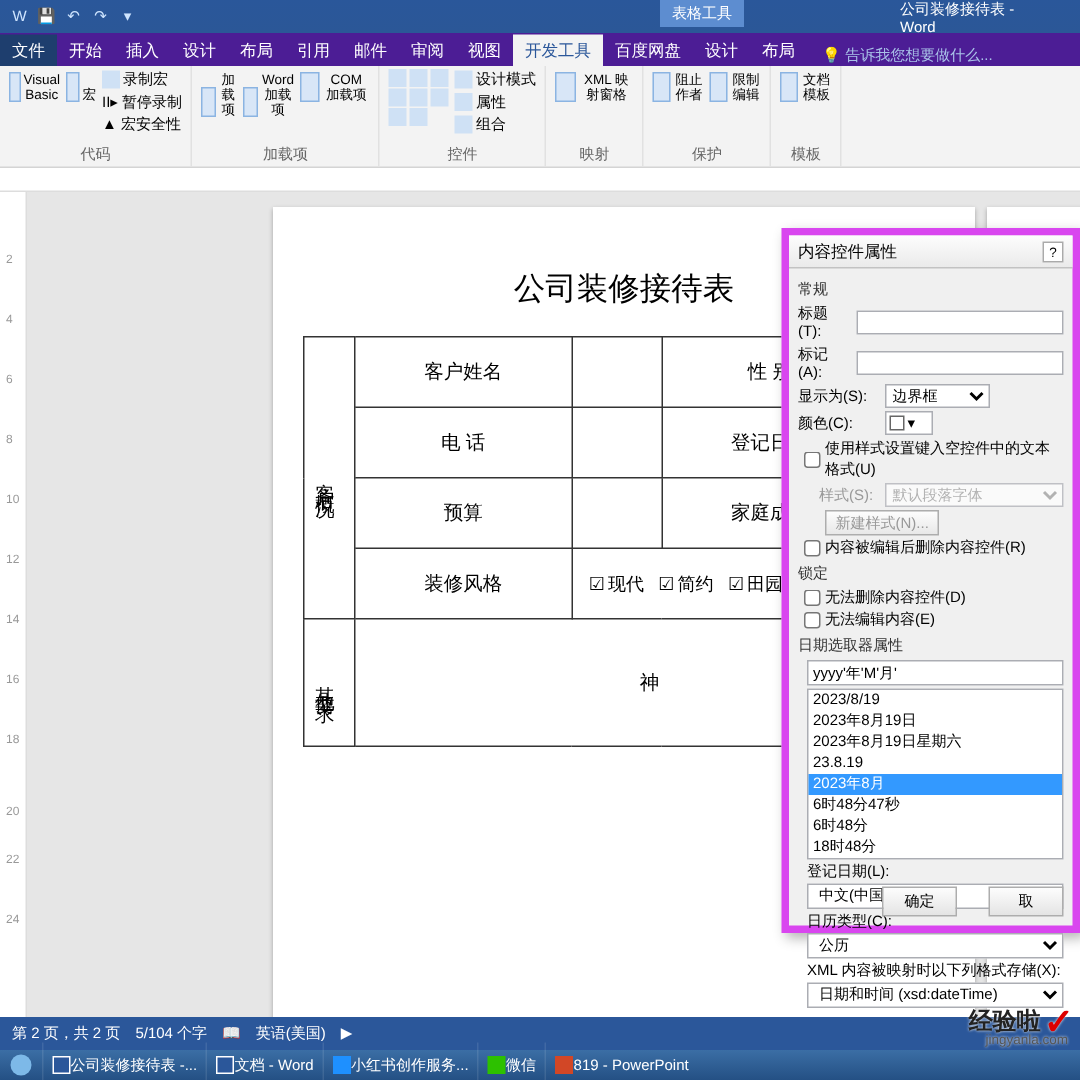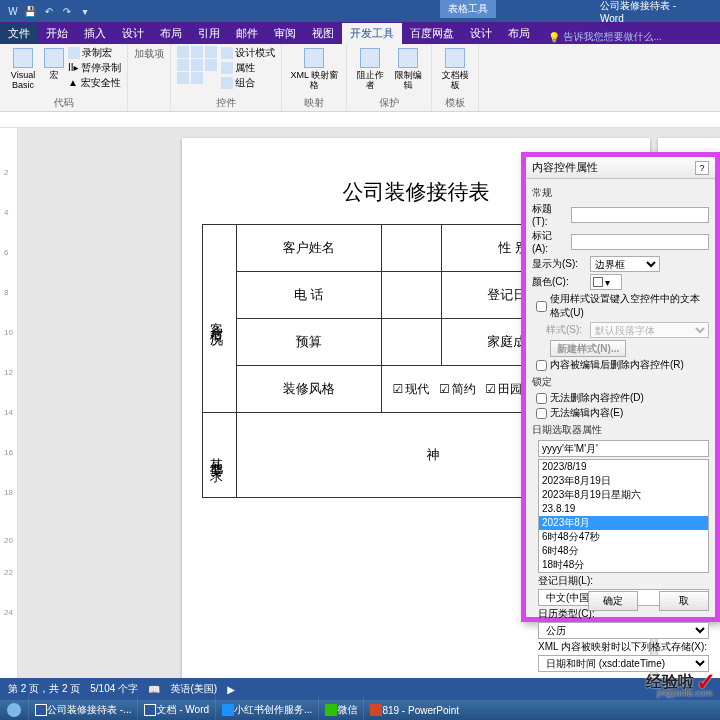--- a/index.html
+++ b/index.html
@@ -17,21 +17,21 @@
 .tabs .tab { padding: 3px 8px; cursor: pointer; }
 .tabs .tab.file { background:#1e3e6e; }
 .tabs .tab.active { background:#f3f3f3; color:#2b579a; }
 .tabs .tell { color:#a9c2e8; font-size:10px; padding-left:10px; display:flex; align-items:center; gap:3px; }
 
 
 .ribbon { height: 68px; background: #f3f3f3; border-bottom: 1px solid #d4d4d4; display: flex; font-size: 10px; }
 .group { border-right: 1px solid #e1e1e1; padding: 2px 6px 1px 6px; display: flex; flex-direction: column; align-items: center; }
 .group .items { display: flex; gap: 4px; flex: 1; align-items: flex-start; }
 .group .label { color:#666; font-size:10px; padding-top:1px; }
-.bigbtn { width: 34px; display: flex; flex-direction: column; align-items: center; gap: 2px; padding-top: 2px; }
+.bigbtn { width: 34px; display: flex; align-items: flex-end; gap: 2px; padding-top: 2px; }
 .bigbtn .ico { width: 20px; height: 20px; background:#d8e6f7; border:1px solid #8bb4e2; }
 .bigbtn .txt { font-size:9px; text-align:center; line-height:10px; }
 .smallcol { display:flex; flex-direction:column; gap:1px; font-size:10px; }
 .smallcol span { display:flex; align-items:center; gap:2px; }
 .miniico { width:12px; height:12px; background:#cfe1f5; display:inline-block; }
 
 
 .ruler-h { height: 16px; background:#fff; border-bottom:1px solid #ddd; position:relative; font-size:8px; color:#999; }
 .ruler-v { position:absolute; left:0; top:128px; width:18px; bottom:42px; background:#fff; border-right:1px solid #ddd; font-size:8px; color:#999; }
 .ruler-v .mark { position:absolute; left:4px; }
@@ -53,21 +53,21 @@
 .dialog .body { padding:4px 6px; overflow:hidden; }
 .sect { font-size:10px; margin:3px 0 2px 0; color:#333; }
 .row { display:flex; align-items:center; gap:4px; margin:2px 0; }
 .row label { width:54px; text-align:left; font-size:10px; }
 .row .inp { flex:1; height:16px; border:1px solid #abadb3; background:#fff; font-size:10px; padding:0 2px; }
 .row select.inp { padding:0; }
 .colorbtn { width:32px; height:16px; border:1px solid #abadb3; background:#fff; display:flex; align-items:center; padding:0 2px; gap:2px; }
 .colorbtn .sw { width:10px; height:10px; border:1px solid #666; }
 .ck { display:flex; align-items:center; gap:3px; margin:1px 0 1px 4px; font-size:10px; }
 .ck input { width:11px; height:11px; }
-.btn-inline { height:17px; border:1px solid #adadad; background:linear-gradient(#fdfdfd,#e8e8e8); font-size:10px; padding:0 6px;font-weight:bold; }
+.btn-inline { height:17px; border:1px solid #adadad; background:linear-gradient(#fdfdfd,#e8e8e8); font-size:10px; padding:0 6px; }
 .ck .btn-inline:disabled { color:#999; }
 .fullinp { width:100%; height:17px; border:1px solid #abadb3; background:#fff; font-size:10px; padding:0 3px; margin:1px 0; }
 .listbox { width:100%; border:1px solid #abadb3; background:#fff; font-size:10px; margin:1px 0; }
 .listbox div { padding:0 3px; line-height:14px; }
 .listbox .sel { background:#3399ff; color:#fff; }
 .dlgbtns { position:absolute; right:6px; bottom:6px; display:flex; gap:21px; }
 .dlgbtns button { width:50px; height:20px; border:1px solid #adadad; background:linear-gradient(#fdfdfd,#e4e4e4); font-size:10px; }
 
 
 .page2 { position:absolute; left:640px; top:10px; width:220px; height:560px; background:#fff; box-shadow:0 1px 3px rgba(0,0,0,0.3); }
@@ -142,20 +142,36 @@
             <span>II▸ 暂停录制</span>
           </span>
         <span>
             <span>▲ 宏安全性</span>
           </span>
       </div>
     </div>
     <div class="label">代码</div>
   </div>
   <div class="group">
+    <div class="items">
+      <div class="bigbtn" style="width:24px">
+          <div class="ico"></div>
+          <div class="txt">加
+载项</div>
+        </div>
+      <div class="bigbtn">
+          <div class="ico"></div>
+          <div class="txt">Word
+加载项</div>
+        </div>
+      <div class="bigbtn" style="width:46px">
+          <div class="ico"></div>
+          <div class="txt">COM 加载项</div>
+        </div>
+    </div>
     <div class="label">加载项</div>
   </div>
   <div class="group">
     <div class="items">
       <div class="smallcol" style="width:40px">
         <span>
             <i class="miniico"></i>
             <i class="miniico"></i>
             <i class="miniico"></i>
           </span>

